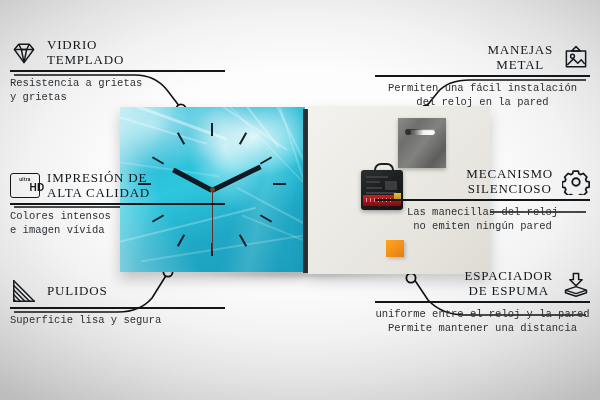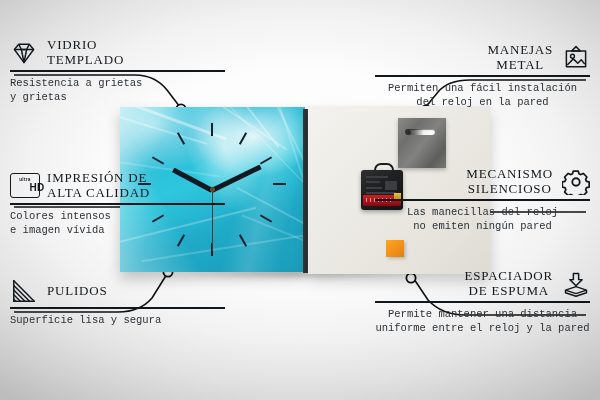--- a/index.html
+++ b/index.html
@@ -332,17 +332,17 @@
           <path d="M16 17 L28 21 L16 25 L4 21 Z"></path>
           <path d="M4 21 v3 l12 4 12-4 v-3"></path>
         </svg>
       </span>
       <div>
         <div class="c-title">ESPACIADOR</div>
         <div class="c-title">DE ESPUMA</div>
       </div>
     </div>
     <div class="c-rule"></div>
+    <div class="c-sub">uniforme entre el reloj y la pared</div>
     <div class="c-sub">Permite mantener una distancia</div>
-    <div class="c-sub">uniforme entre el reloj y la pared</div>
   </div>
 
 </div>
 
 </body></html>

